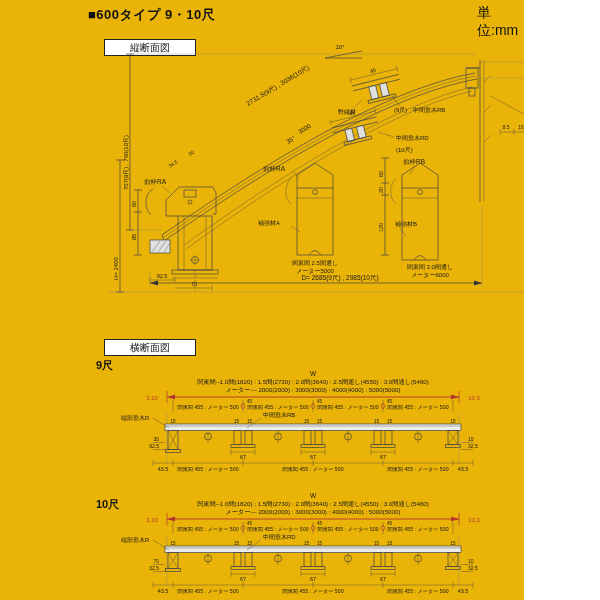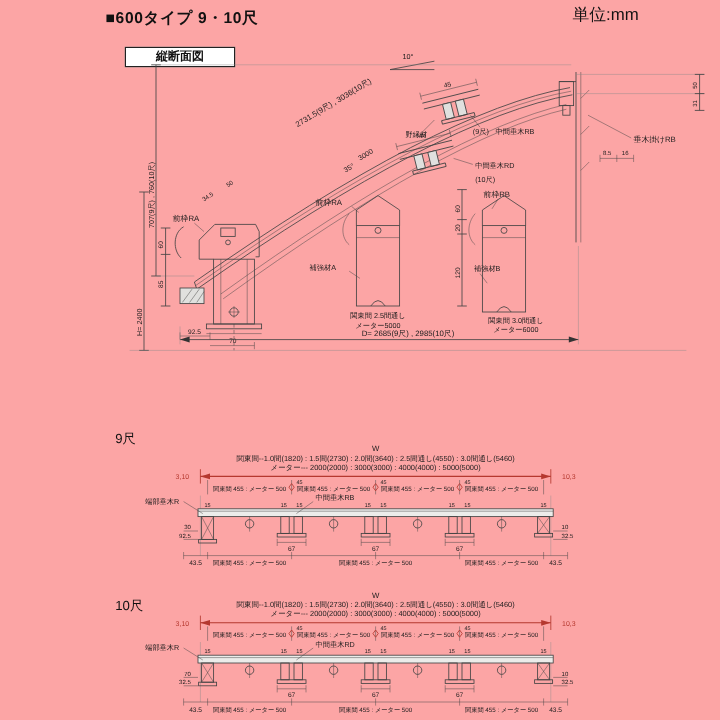--- a/index.html
+++ b/index.html
@@ -1,22 +1,22 @@
 <!DOCTYPE html>
 <html style="--red: #b5382f; --line: #444444;"><head>
 <meta charset="utf-8">
 <style>
   html,body{margin:0;padding:0;background:#fff;}
-  .canvas{position:relative;width:600px;height:600px;background:#fca5a5;overflow:hidden;
+  .canvas{position:relative;width:524px;height:600px;background:#eab308;overflow:hidden;
           font-family:"Liberation Sans",sans-serif;color:#111;}
   .page-title{position:absolute;left:88px;top:6px;font-size:13px;font-weight:bold;letter-spacing:.5px;}
   .unit-note{position:absolute;left:477px;top:4px;font-size:14px;}
   .sec-box{position:absolute;left:104px;width:90px;height:15px;border:1.2px solid #222;
-           text-align:center;font-size:10px;font-weight:bold;line-height:15px;background:#fff;}
-  .size-label{position:absolute;left:96px;font-size:11px;font-weight:normal;}
+           text-align:center;font-size:10px;font-weight:normal;line-height:15px;background:#fff;}
+  .size-label{position:absolute;left:96px;font-size:11px;font-weight:bold;}
   svg{position:absolute;overflow:visible;}
   svg line,svg path,svg rect,svg polyline,svg circle{stroke:#444;stroke-width:.7;fill:none;}
   svg text{fill:#1c1c1c;stroke:none;font-family:"Liberation Sans",sans-serif;}
   .thin{stroke-width:.4;}
   .xtra-thin{stroke-width:.35;stroke:#888;}
   .fillband{fill:#ececea;}
   .fillgrey{fill:#e0e0de;}
   .red-s{stroke:var(--red);}
   .red-f{fill:var(--red);stroke:none;}
   text.red{fill:var(--red);}
@@ -208,20 +208,23 @@
       <line x1="50" y1="243" x2="382" y2="243"></line>
       <polygon class="red-f" style="fill:#333" points="50,243 58,240.5 58,245.5"></polygon>
       <polygon style="fill:#333" points="382,243 374,240.5 374,245.5"></polygon>
       <line class="xtra-thin" x1="50" y1="232" x2="50" y2="247"></line>
       <line class="xtra-thin" x1="382" y1="165" x2="382" y2="247"></line>
       <text x="240" y="240" font-size="6.5" text-anchor="middle">D= 2685(9尺) , 2985(10尺)</text>
       <line class="xtra-thin" x1="8" y1="252" x2="472" y2="252"></line>
     </g>
   </svg>
 
+  <div class="sec-box" style="top:339px">
+    <span>横断面図</span>
+  </div>
 
   <div class="size-label" style="top:358px">9尺</div>
 
   <svg style="left:95px;top:366px" width="480" height="112" viewBox="0 0 480 112">
     <g>
       <text x="218" y="10" font-size="6.5" text-anchor="middle">W</text>
       <text x="218" y="18" font-size="6.2" text-anchor="middle">関東間--1.0間(1820) : 1.5間(2730) : 2.0間(3640) : 2.5間通し(4550) : 3.0間通し(5460)</text>
       <text x="218" y="25.5" font-size="6.2" text-anchor="middle">メーター--- 2000(2000) : 3000(3000) : 4000(4000) : 5000(5000)</text>
     </g>
     <g>

